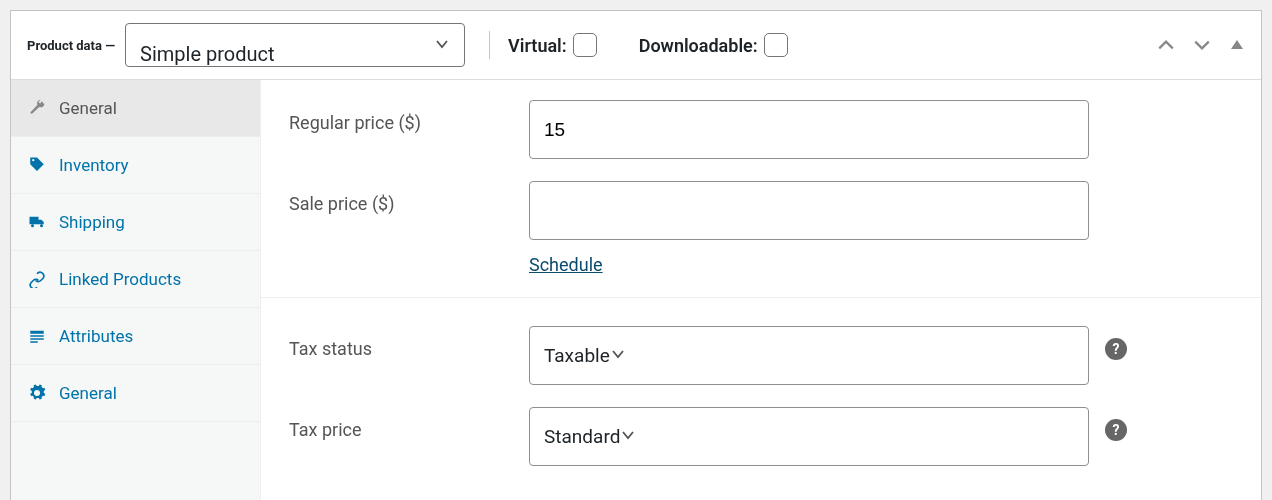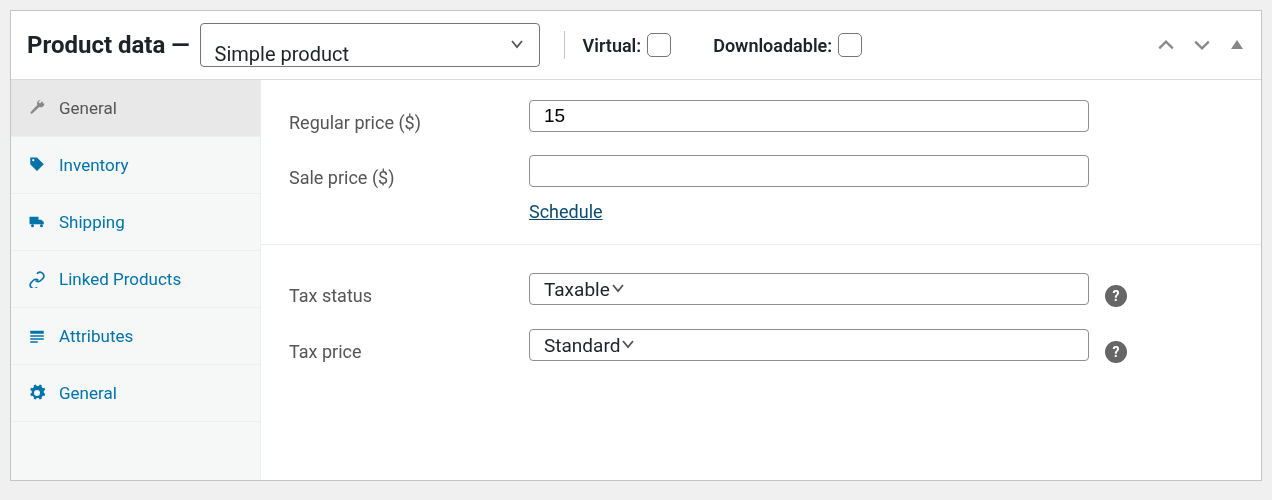--- a/index.html
+++ b/index.html
@@ -15,21 +15,21 @@
       border: 1px solid #c3c4c7;
     }
     .panel-header {
       display: flex;
       align-items: center;
       padding: 12px 16px;
       border-bottom: 1px solid #dcdcde;
       gap: 10px;
     }
     .panel-title {
-      font-size: 24px;
+      font-size: 13px;
       font-weight: 700;
     }
     .product-type-select {
       position: relative;
       border: 1px solid #757575;
       border-radius: 4px;
       height: 44px;
       min-width: 340px;
       background: #fff;
       display: flex;
@@ -120,21 +120,21 @@
       width: 240px;
       padding-top: 12px;
       font-size: 18px;
       color: #555;
     }
     .field-ctrl {
       flex: 0 0 560px;
     }
     .txt-input, .sel-input {
       width: 100%;
-      height: 32px;
+      height: 59px;
       border: 1px solid #8c8f94;
       border-radius: 4px;
       padding: 0 14px;
       font-size: 19px;
       background: #fff;
     }
     .sel-input {
       display: flex;
       align-items: center;
       justify-content: flex-start;

